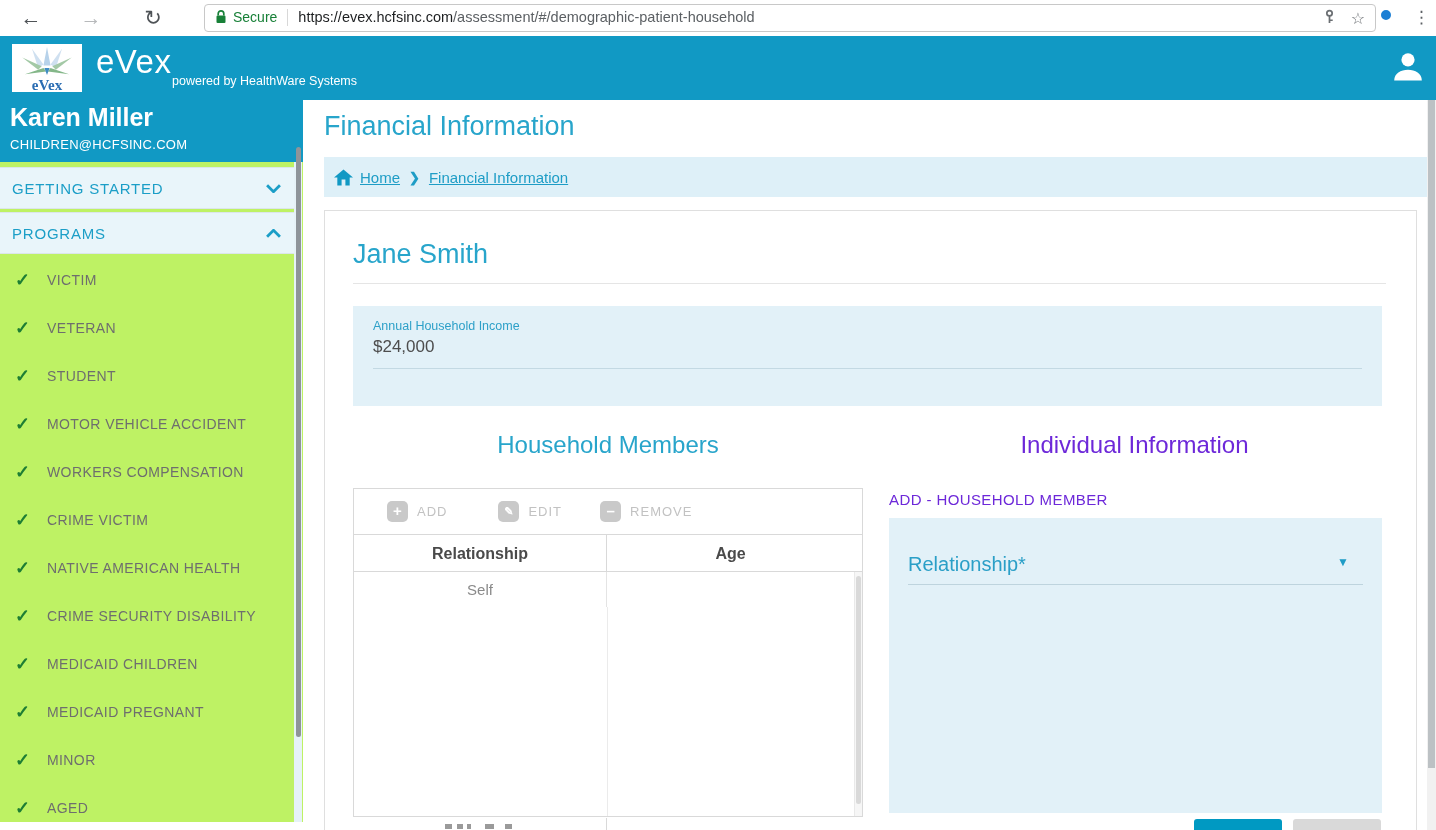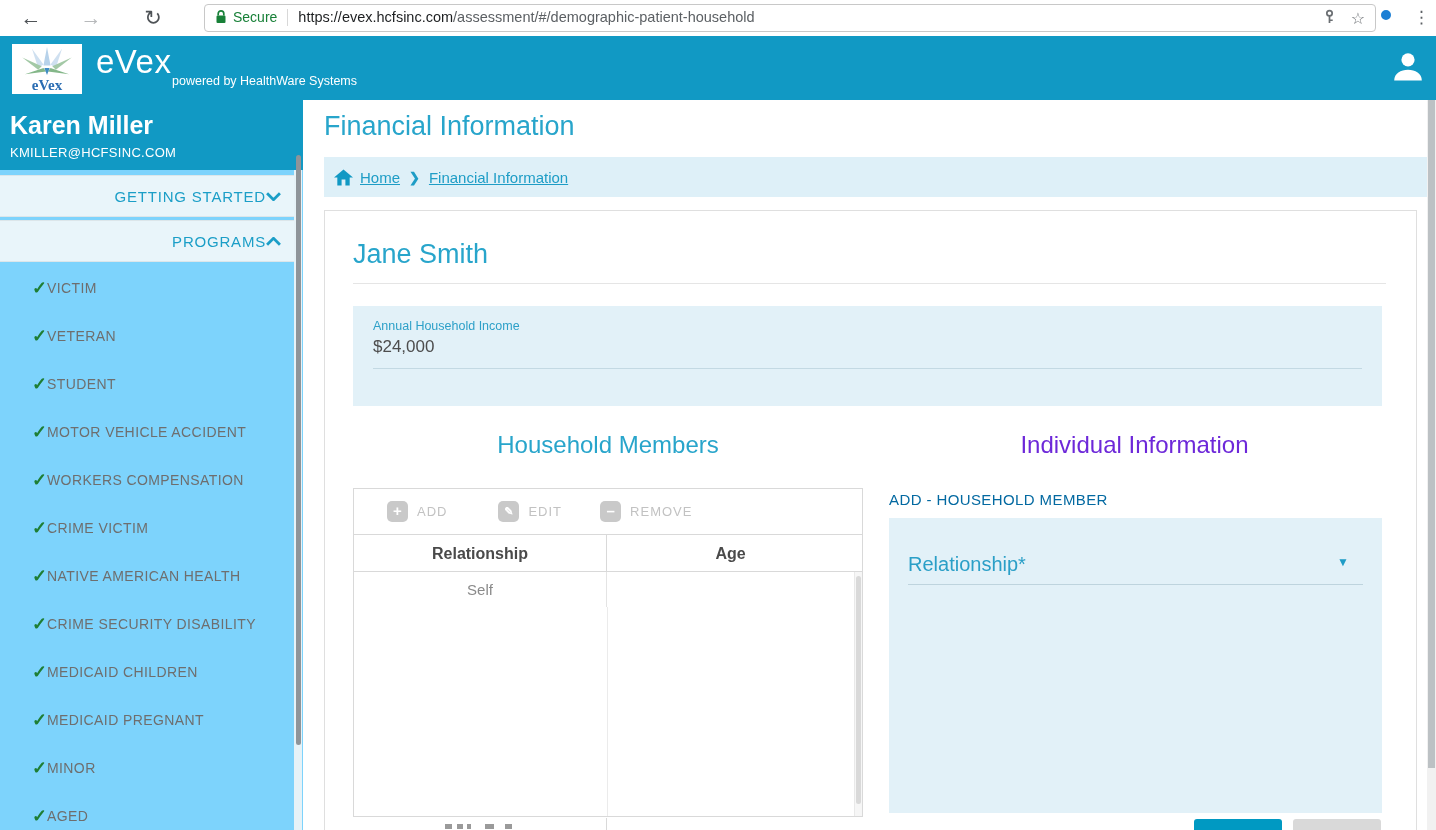--- a/index.html
+++ b/index.html
@@ -23,21 +23,21 @@
 
   
   #app-header { position:absolute; left:0; top:36px; width:1436px; height:64px; background:#1199c4; }
   #logo-box { position:absolute; left:12px; top:8px; width:70px; height:50px; background:#fff; text-align:center; padding-top:2px; }
   #logo-text { font-family:"Liberation Serif", serif; font-weight:bold; font-size:15px; color:#2a6db3; line-height:14px; margin-top:-2px; }
   #brand { position:absolute; left:96px; top:7px; font-size:33px; color:#fff; letter-spacing:0.5px; }
   #tagline { position:absolute; left:172px; top:38px; font-size:12.5px; color:#fff; }
   #profile-icon { position:absolute; left:1390px; top:13px; width:36px; height:36px; cursor:pointer; }
 
   
-  #sidebar { position:absolute; left:0; top:100px; width:303px; height:730px; background:#7dd3fc;text-align:right; }
+  #sidebar { position:absolute; left:0; top:92px; width:303px; height:730px; background:#bef264; }
   #user-block { position:absolute; left:0; top:0; width:303px; height:70px; background:#1199c4; color:#fff; }
   #user-name { position:absolute; left:10px; top:11px; font-size:25px; font-weight:bold; }
   #user-email { position:absolute; left:10px; top:45px; font-size:13px; letter-spacing:0.3px; }
   .side-section { position:absolute; left:0; width:297px; height:42px; background:#e9f5fa; border-top:1px solid #dce6ea; border-bottom:1px solid #dce6ea; display:flex; align-items:center; cursor:pointer; }
   .side-section .lbl { margin-left:12px; font-size:15px; color:#1b9ec7; letter-spacing:0.8px; flex:1; }
   .side-section .chev { margin-right:16px; }
   #program-list { position:absolute; left:0; top:164px; width:297px; }
   .prog-item { height:48px; display:flex; align-items:center; cursor:pointer; }
   .check { width:32px; margin-left:15px; color:#1e7e34; font-size:18px; font-weight:bold; }
   .prog-label { font-size:14px; color:#6e6e6e; letter-spacing:0.4px; }
@@ -75,21 +75,21 @@
   .hm-cell.c2 { flex:1; margin-right:8px; }
   #hm-col-divider { position:absolute; left:253px; top:118px; bottom:0; width:1px; background:#ebebeb; }
   #hm-vscroll { position:absolute; right:0; top:83px; bottom:0; width:8px; background:#f6f6f6; border-left:1px solid #e9e9e9; }
   #hm-vthumb { position:absolute; left:1px; top:4px; width:5px; height:228px; background:#d9d9d9; border-radius:3px; cursor:pointer; }
 
   #hm-partial-row { position:absolute; left:28px; top:607px; width:510px; height:13px; background:#fff; }
   #hm-partial-divider { position:absolute; left:253px; top:0; width:1px; height:13px; background:#d9d9d9; }
   .frag { position:absolute; top:6px; height:5px; background:#9a9a9a; }
 
   #ii-title { position:absolute; left:562px; top:220px; width:495px; text-align:center; font-size:24px; color:#6d28d9; }
-  #ii-subtitle { position:absolute; left:564px; top:280px; font-size:15px; color:#0369a1; letter-spacing:0.4px; }
+  #ii-subtitle { position:absolute; left:564px; top:280px; font-size:15px; color:#6d28d9; letter-spacing:0.4px; }
   #ii-panel { position:absolute; left:564px; top:307px; width:493px; height:295px; background:#e2f1f8; }
   #rel-field { position:absolute; left:0; top:0; width:100%; height:70px; cursor:pointer; }
   #rel-label { position:absolute; left:19px; top:35px; font-size:20px; color:#2a9fc7; }
   #rel-underline { position:absolute; left:19px; top:66px; width:455px; height:1px; background:#bed4de; }
   #rel-arrow { position:absolute; left:448px; top:37px; font-size:12px; color:#1f9cc6; }
 
   #primary-btn { position:absolute; left:869px; top:608px; width:88px; height:30px; background:#0099c2; border:none; border-radius:3px; cursor:pointer; }
   #secondary-btn { position:absolute; left:968px; top:608px; width:88px; height:30px; background:#d9d9d9; border:none; border-radius:3px; cursor:pointer; }
 
   #page-scroll-track { position:absolute; left:1427px; top:100px; width:9px; height:730px; background:#f1f1f1; }
@@ -141,21 +141,21 @@
     <div id="tagline">powered by HealthWare Systems</div>
     <svg id="profile-icon" viewBox="0 0 24 24">
       <circle cx="12" cy="7.2" r="4.4" fill="#fff"></circle>
       <path d="M2.8 21c0-4.8 4.4-7.2 9.2-7.2s9.2 2.4 9.2 7.2z" fill="#fff"></path>
     </svg>
   </div>
 
   <div id="sidebar">
     <div id="user-block">
       <div id="user-name">Karen Miller</div>
-      <div id="user-email">KMILLER@HCFSINC.COM</div>
+      <div id="user-email">CHILDREN@HCFSINC.COM</div>
     </div>
 
     <div class="side-section" style="top:75px">
       <span class="lbl">GETTING STARTED</span>
       <svg class="chev" width="15" height="9" viewBox="0 0 14 8">
           <path d="M1 1 L7 7 L13 1" stroke="#1b9ec7" stroke-width="2.6" fill="none"></path>
         </svg>
     </div>
     <div class="side-section" style="top:120px">
       <span class="lbl">PROGRAMS</span>

